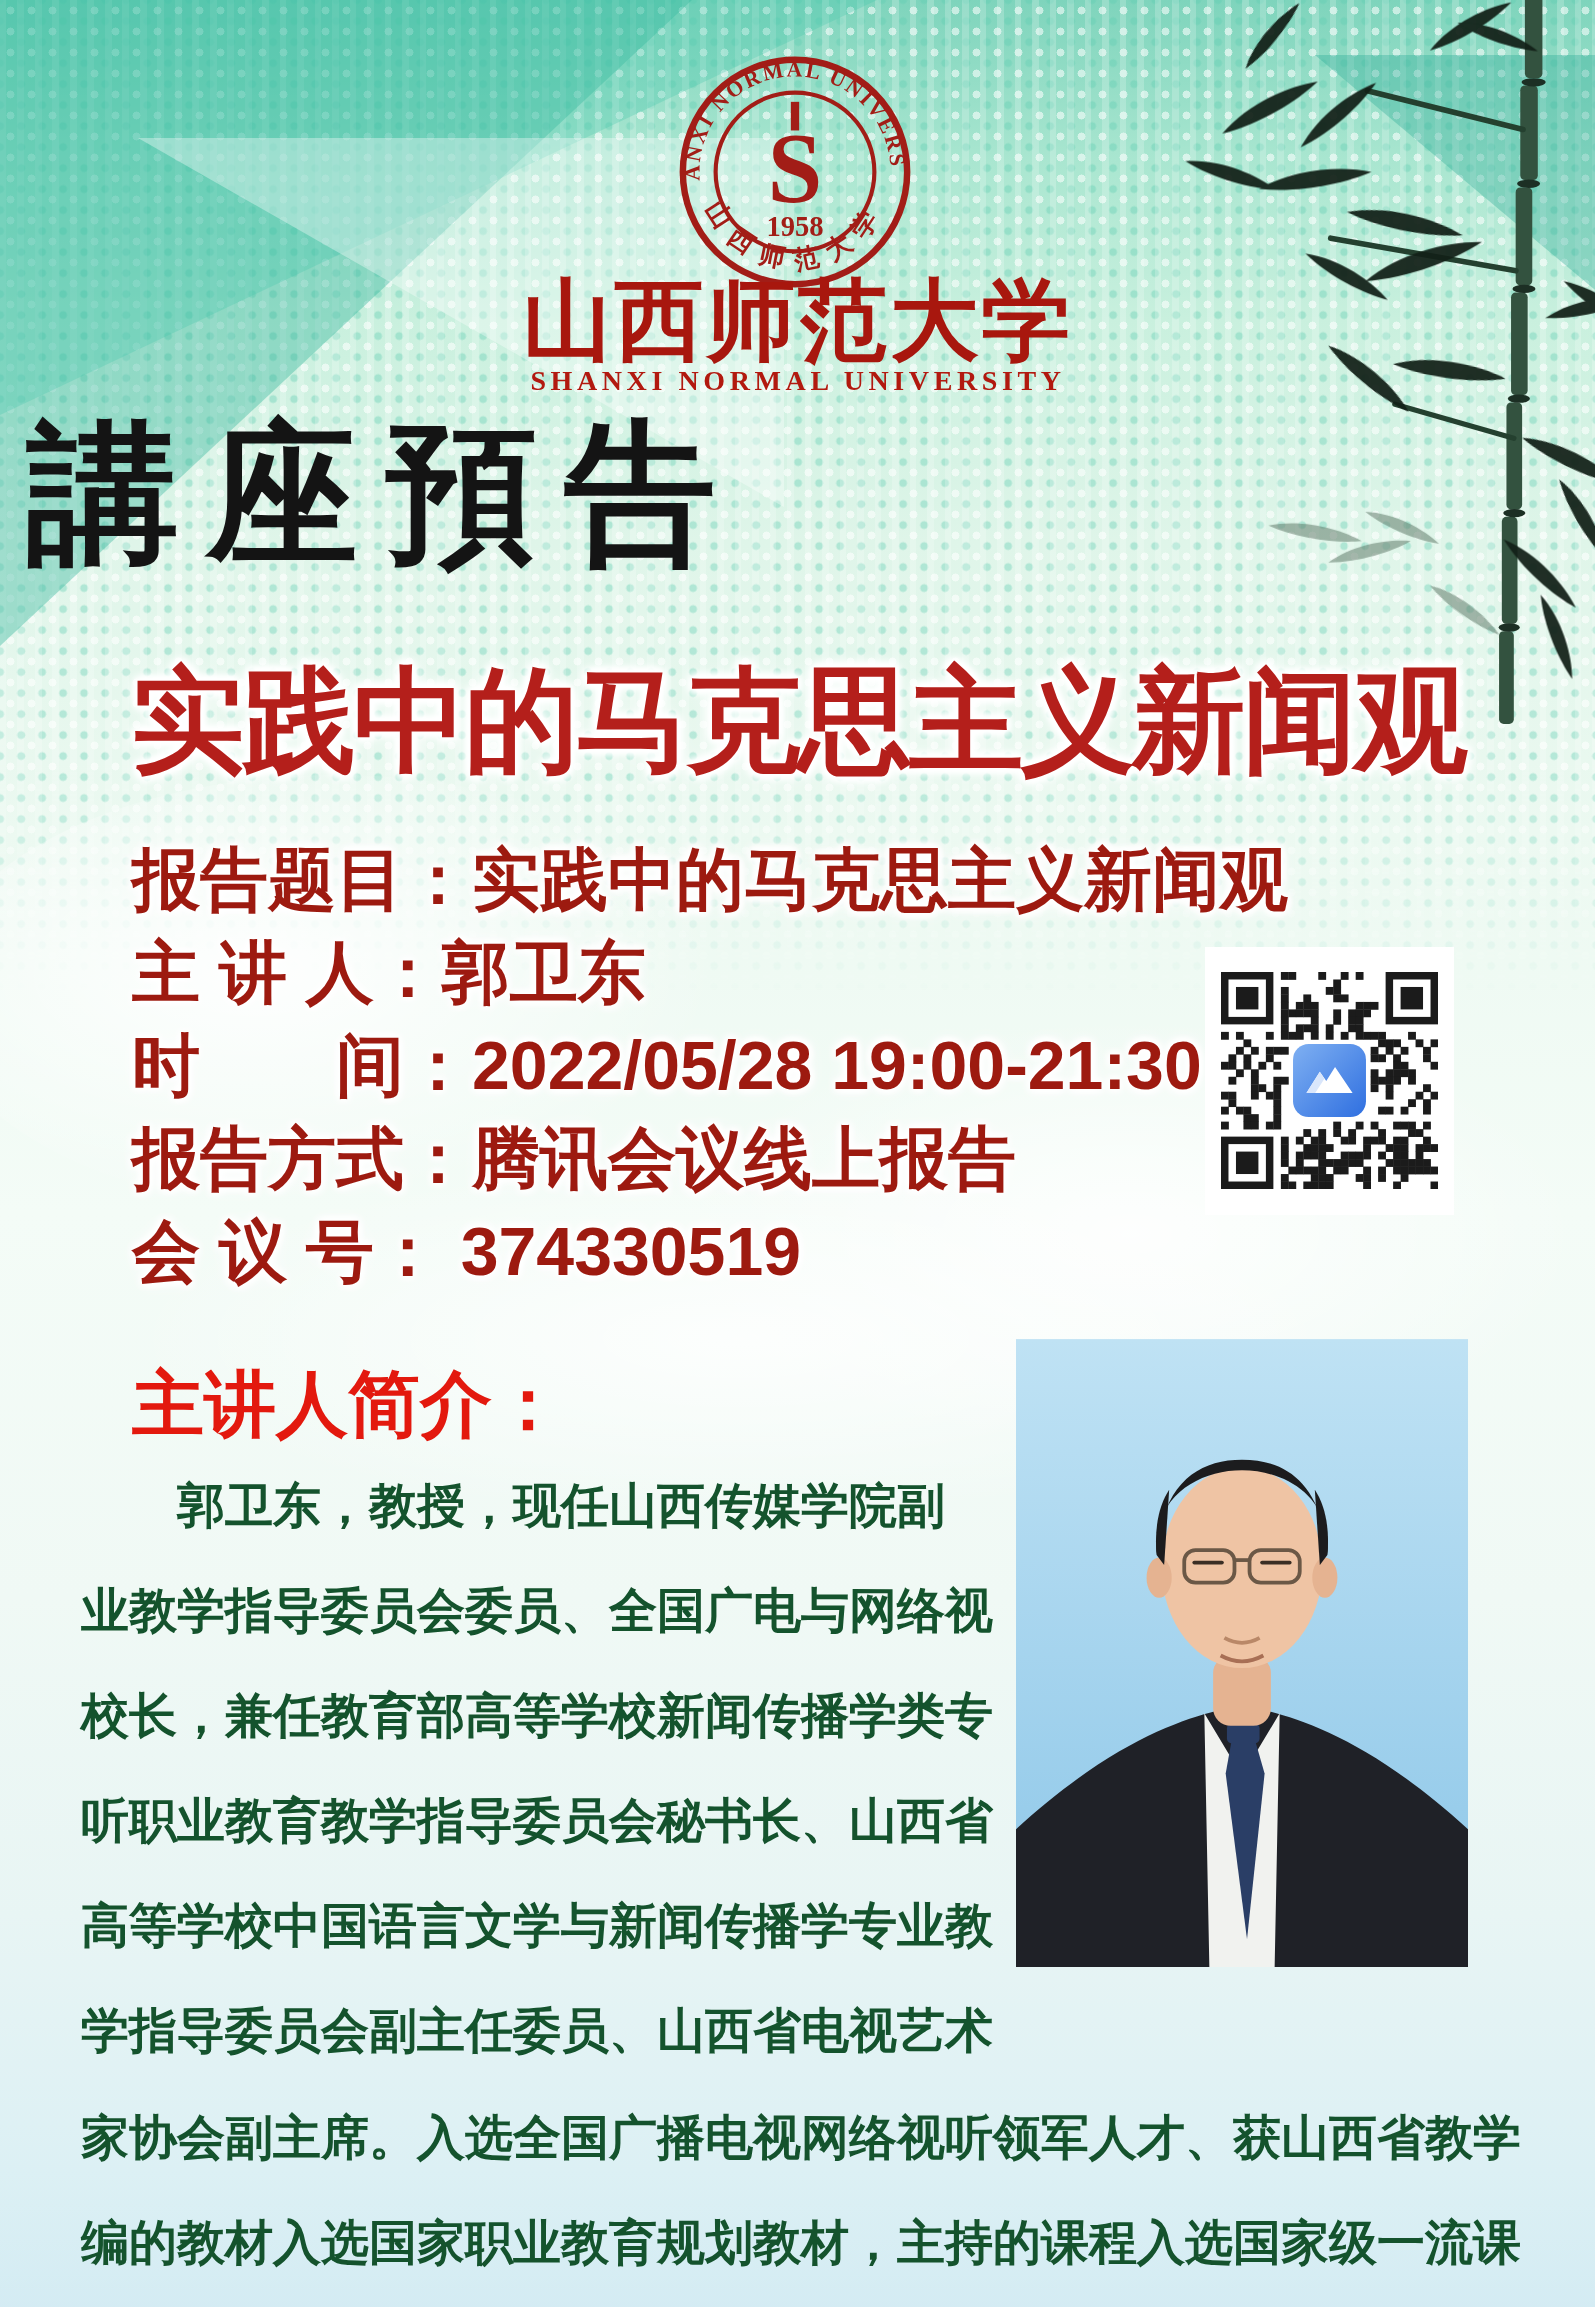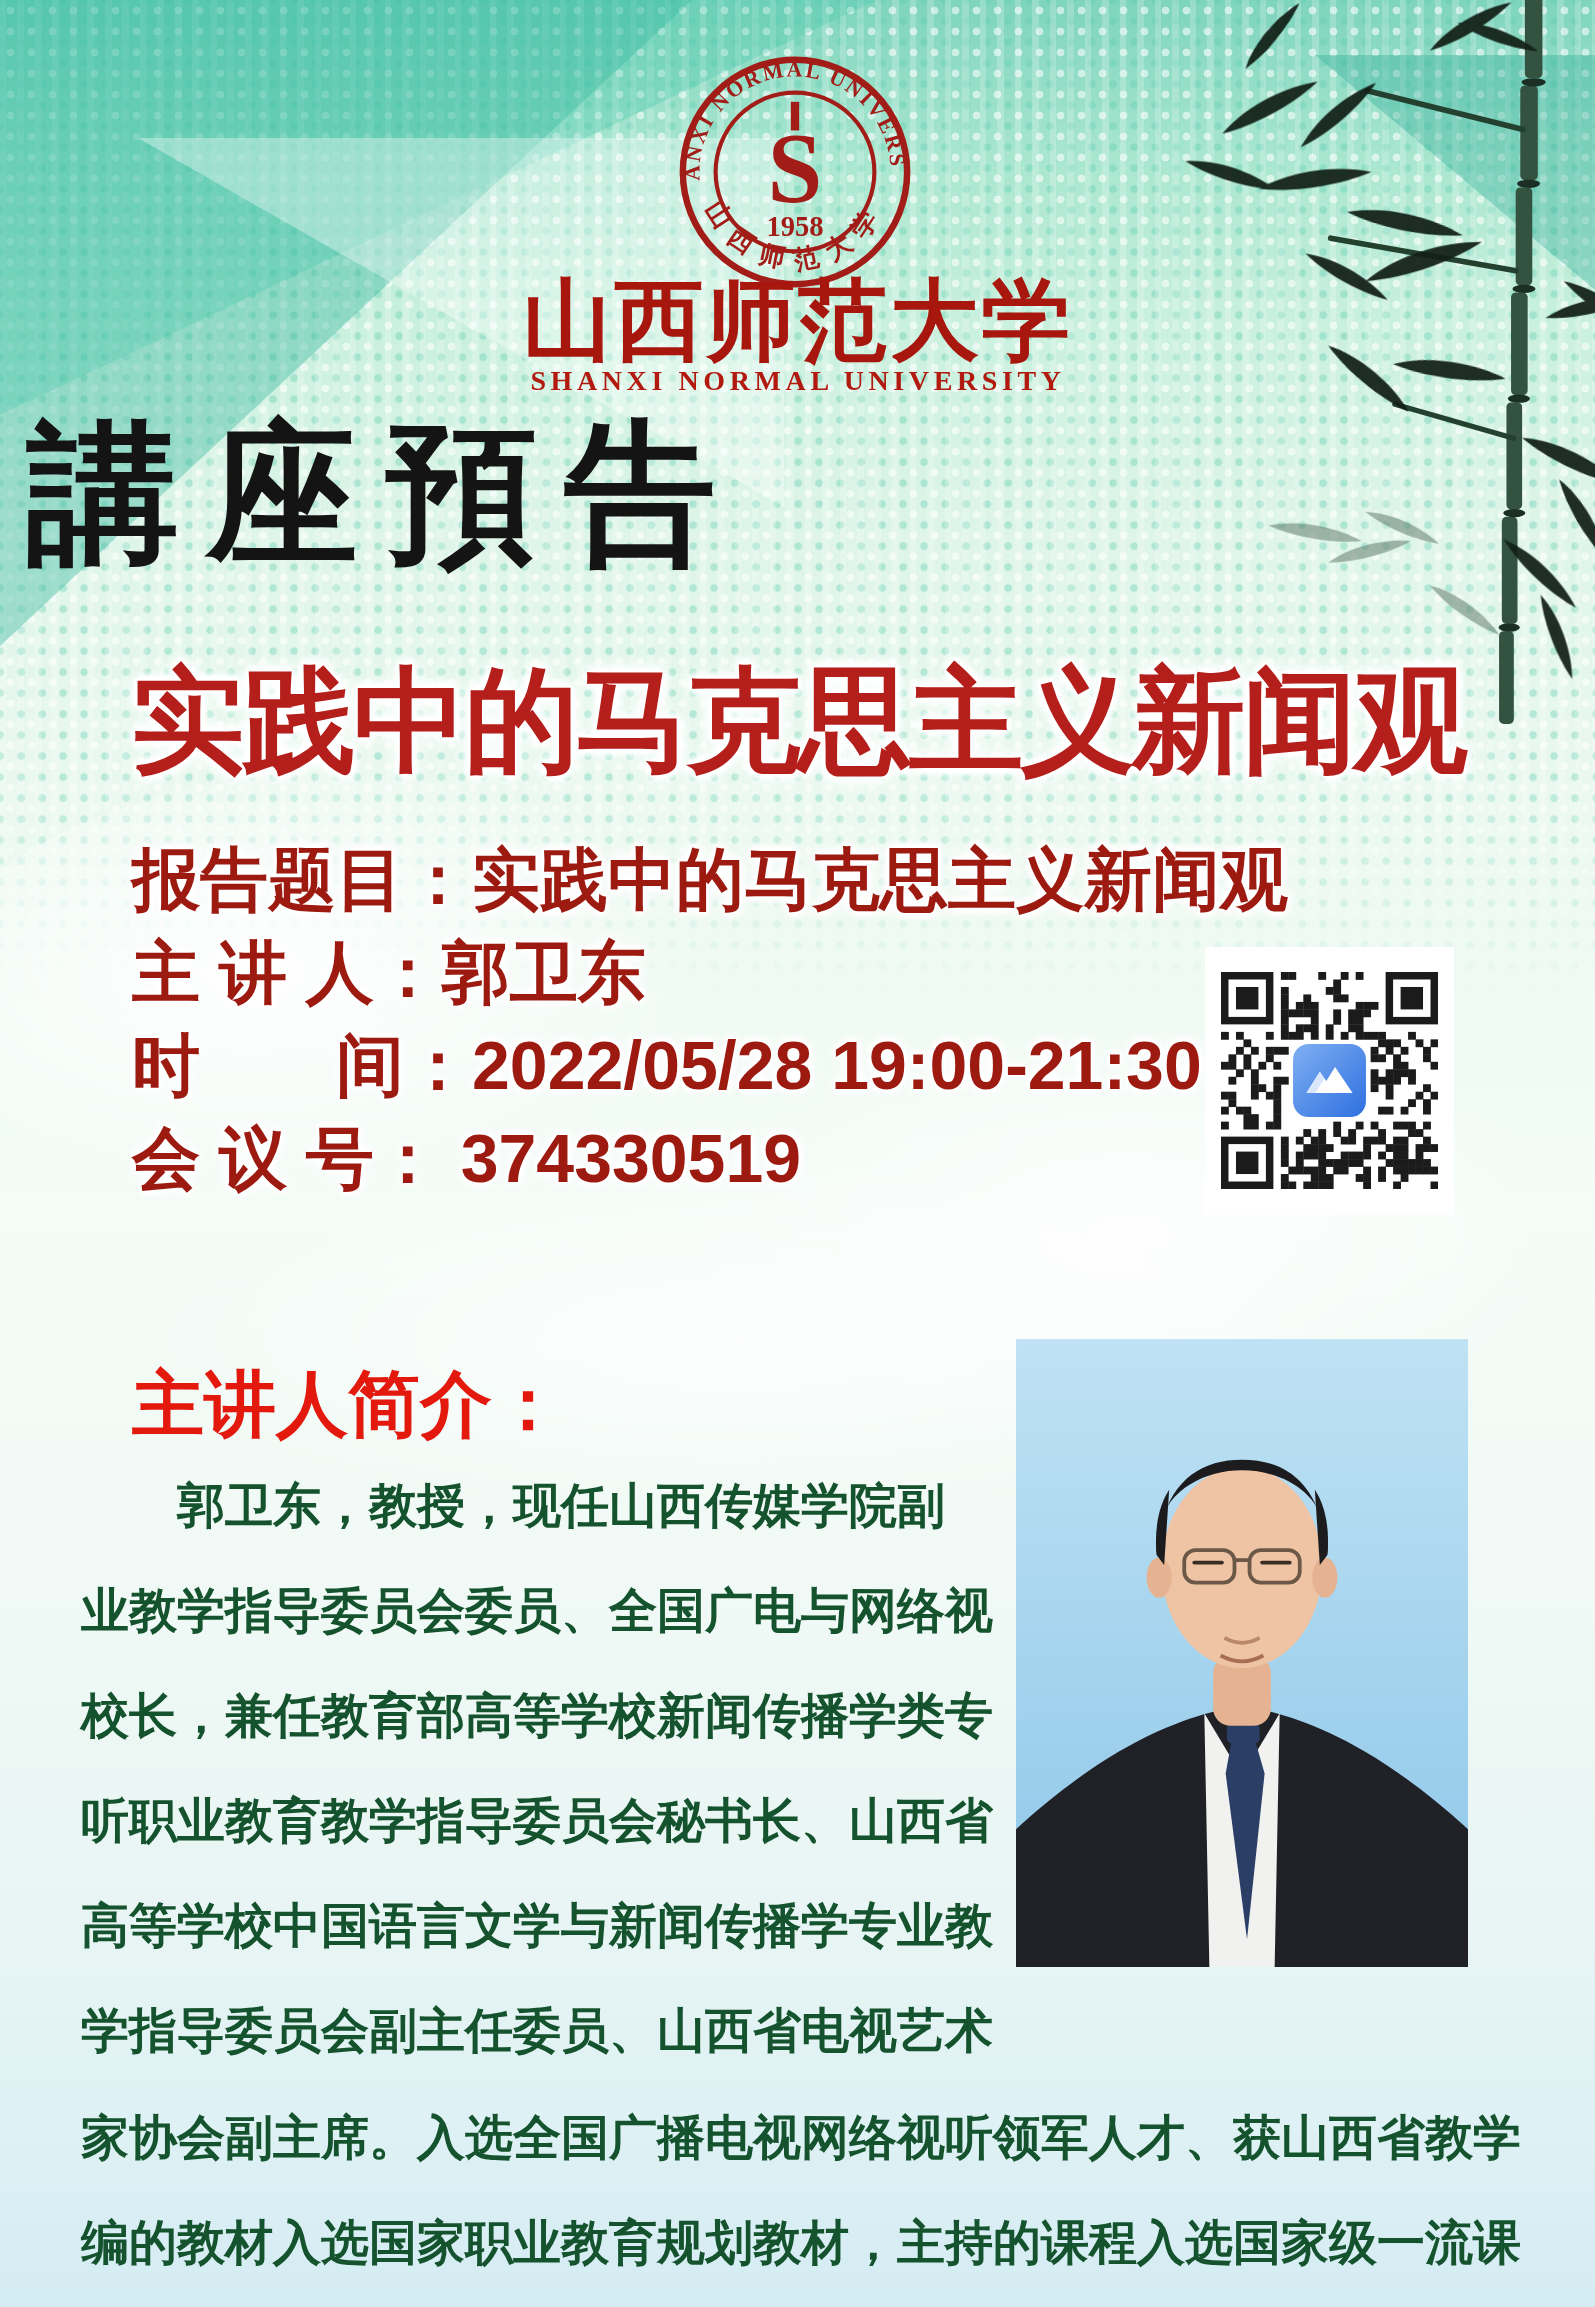--- a/index.html
+++ b/index.html
@@ -163,20 +163,21 @@
 
 <div class="abs uni-cn">山西师范大学</div>
 <div class="abs uni-en">SHANXI NORMAL UNIVERSITY</div>
 <div class="abs header-title">講座預告</div>
 <div class="abs lecture-banner halo">实践中的马克思主义新闻观</div>
 
 <div class="abs details">
   <div class="detail-line halo">报告题目：实践中的马克思主义新闻观</div>
   <div class="detail-line halo">主 讲 人：郭卫东</div>
   <div class="detail-line halo">时　　间：2022/05/28 19:00-21:30</div>
+  <div class="detail-line halo">报告方式：腾讯会议线上报告</div>
   <div class="detail-line halo">会 议 号： 374330519</div>
 </div>
 
 <div class="abs qr-panel">
 <svg width="217" height="217" viewBox="0 0 470 470" xmlns="http://www.w3.org/2000/svg">
   <defs>
     <linearGradient id="qrblue" x1="0" y1="0" x2="1" y2="1">
       <stop offset="0" stop-color="#7fb0f2"></stop>
           <stop offset="1" stop-color="#2f6fe0"></stop>
     </linearGradient>

